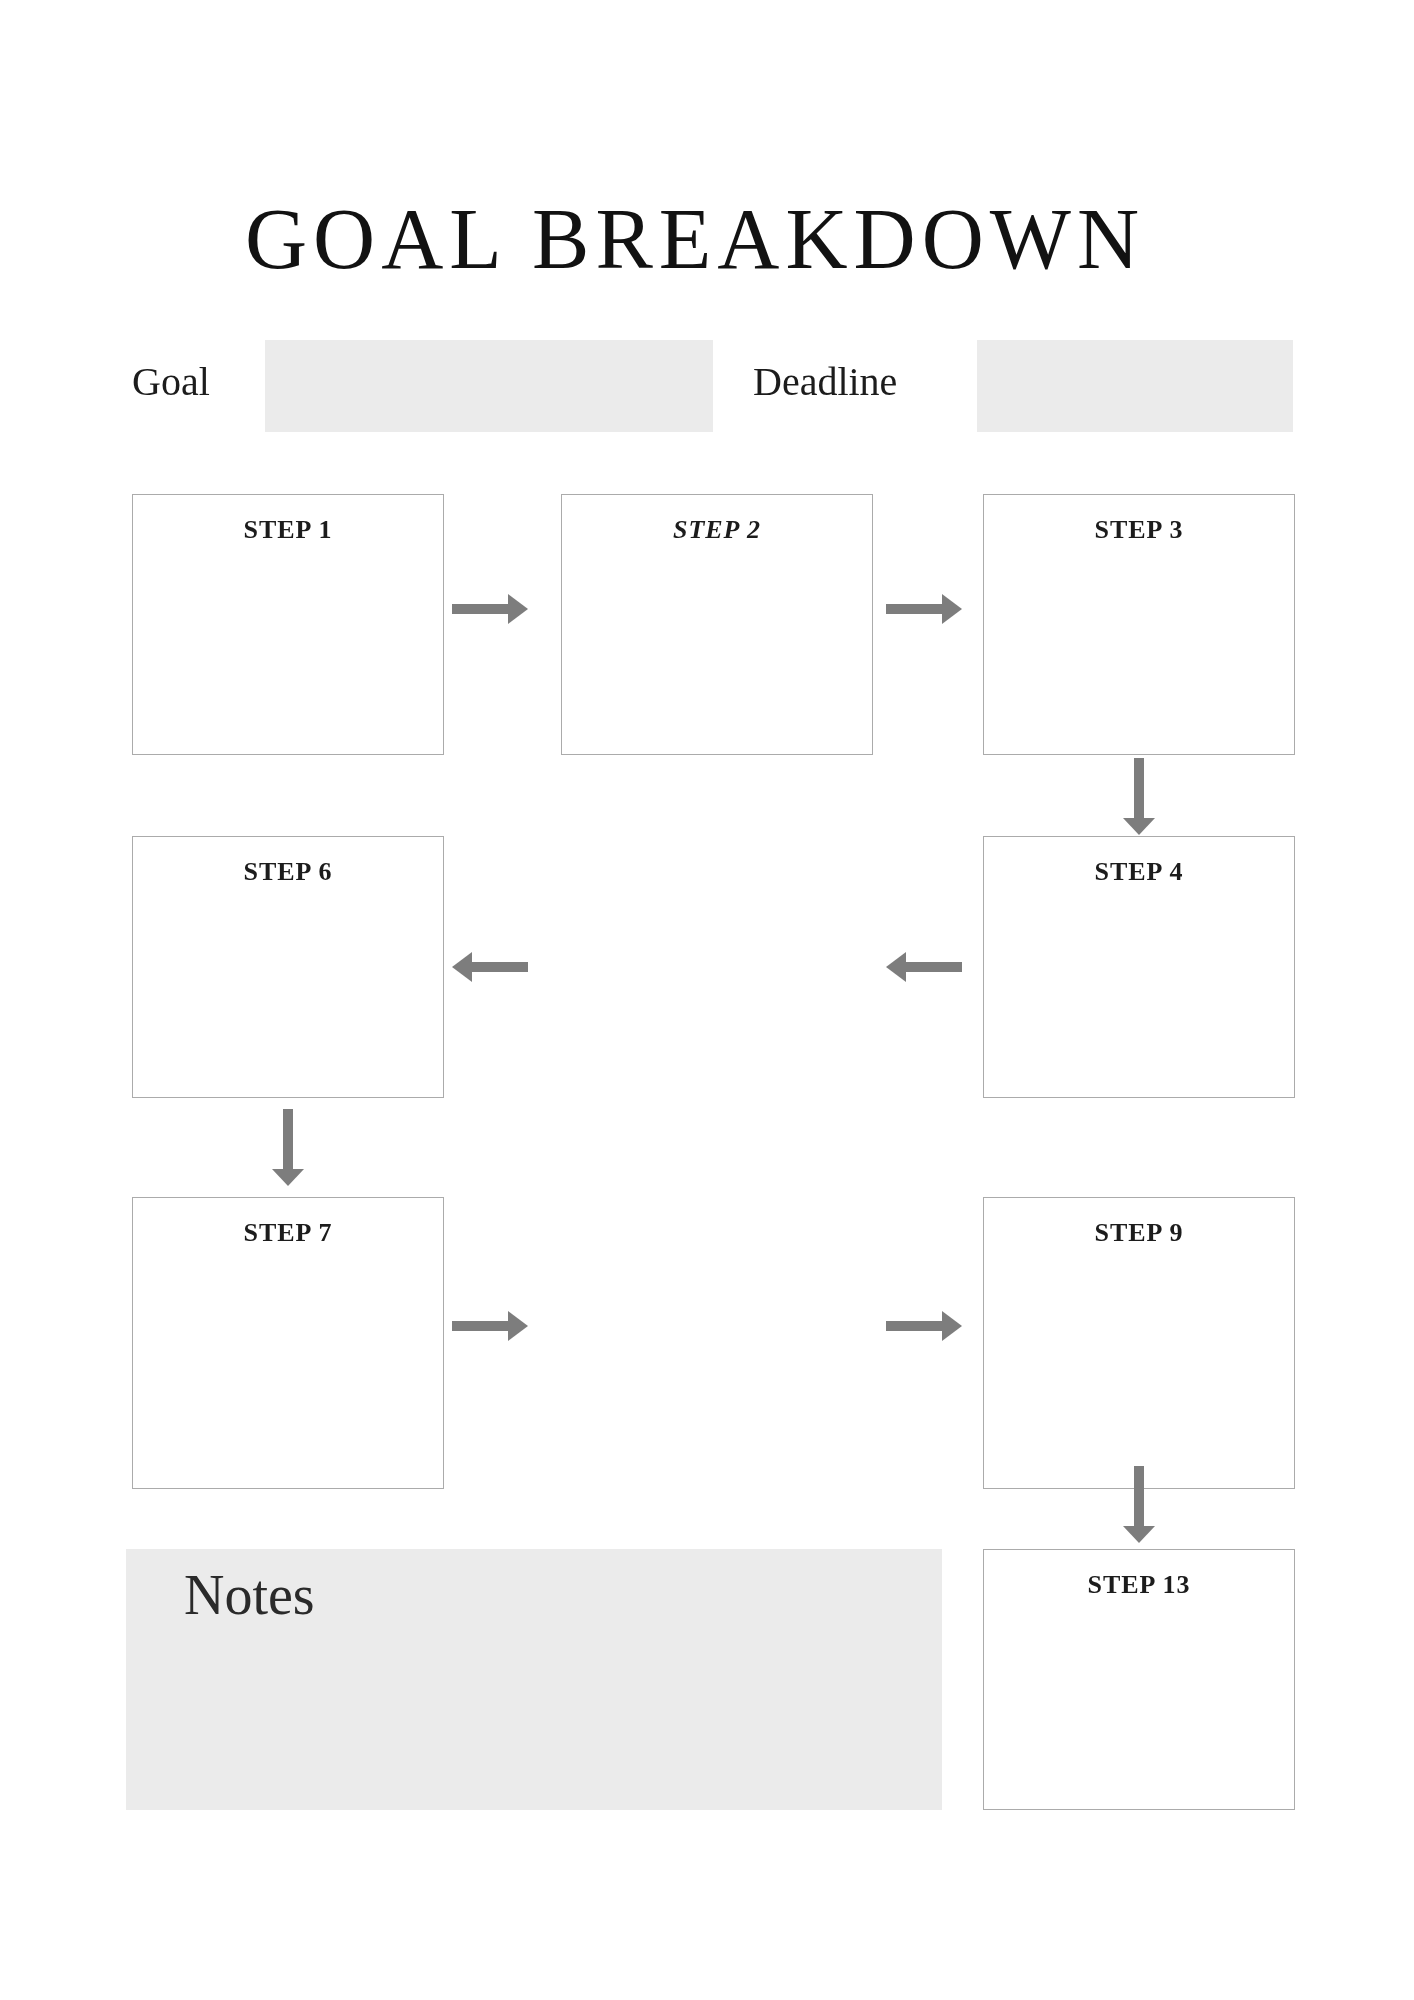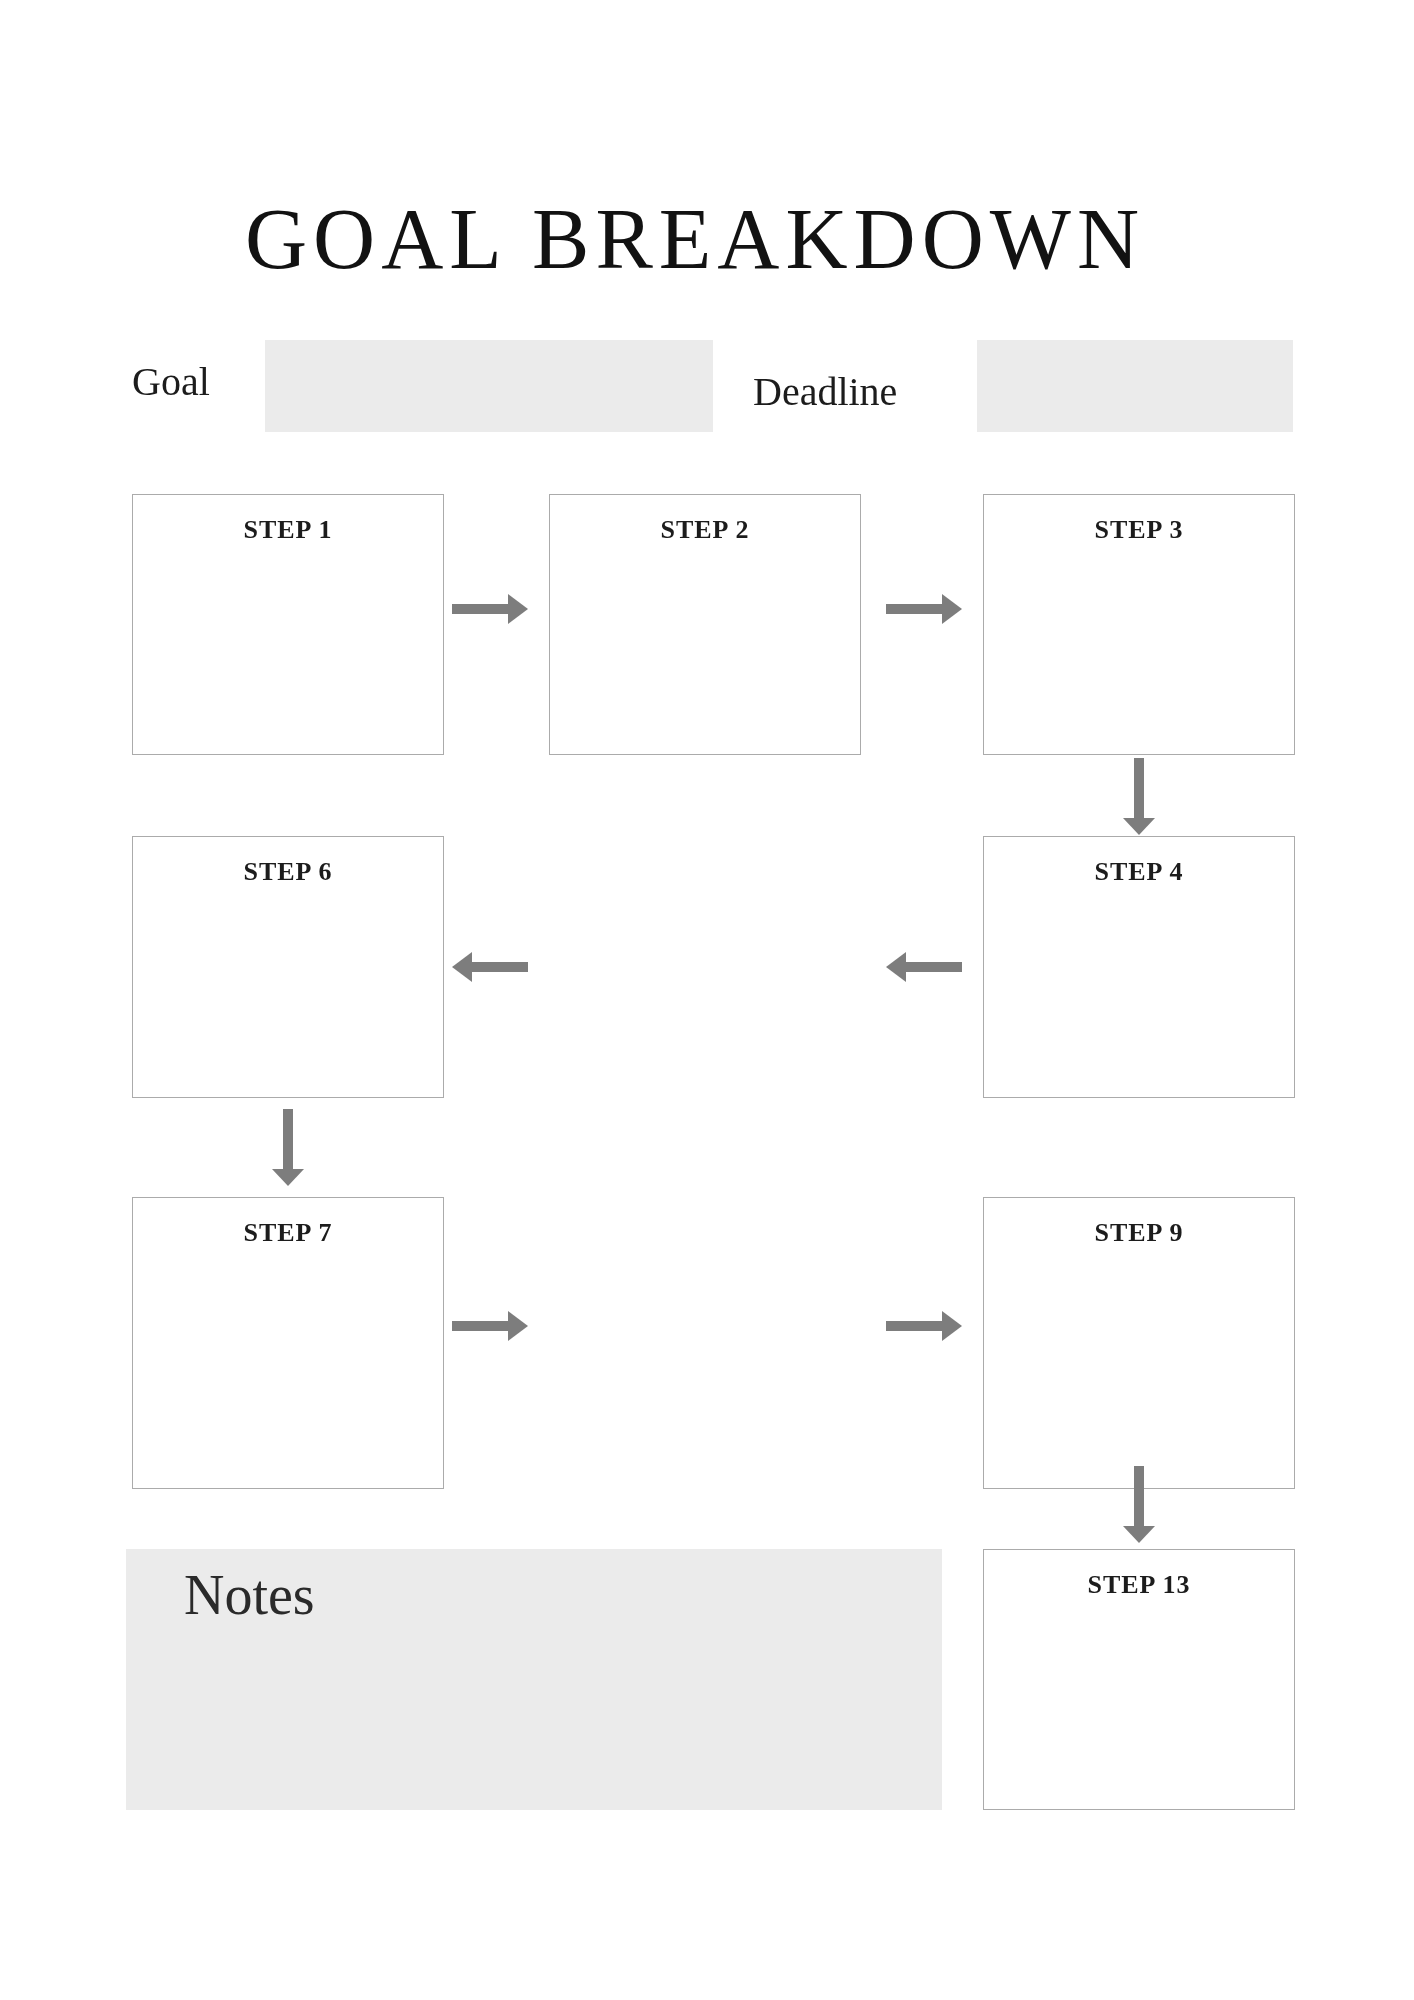--- a/index.html
+++ b/index.html
@@ -37,21 +37,21 @@
     font-size:40px;
     line-height:1;
     color:var(--label-text);
   }
   .field-input{
     position:absolute;
     background:var(--field-bg);
   }
   .goal-label{left:132px;top:336px;}
   .goal-input{left:265px;top:314px;width:448px;height:92px;}
-  .deadline-label{left:753px;top:346px;}
+  .deadline-label{left:753px;top:336px;}
   .deadline-input{left:977px;top:314px;width:316px;height:92px;}
 
   .step-box{
     position:absolute;
     width:312px;
     background:#ffffff;
     border:1px solid var(--box-border);
     box-sizing:border-box;
     text-align:center;
     padding-top:22px;
@@ -62,21 +62,21 @@
     line-height:1;
     font-weight:bold;
     letter-spacing:1px;
     color:var(--label-text);
   }
   .row1{top:468px;height:261px;}
   .row2{top:810px;height:262px;}
   .row3{top:1171px;height:292px;}
   .row4{top:1523px;height:261px;}
   .col1{left:132px;}
-  .col2{left:549px;}
+  .col2{left:561px;font-style:italic;}
   .col3{left:983px;}
 
   .notes-box{
     position:absolute;
     left:126px;
     top:1523px;
     width:816px;
     height:261px;
     background:var(--field-bg);
     box-sizing:border-box;

